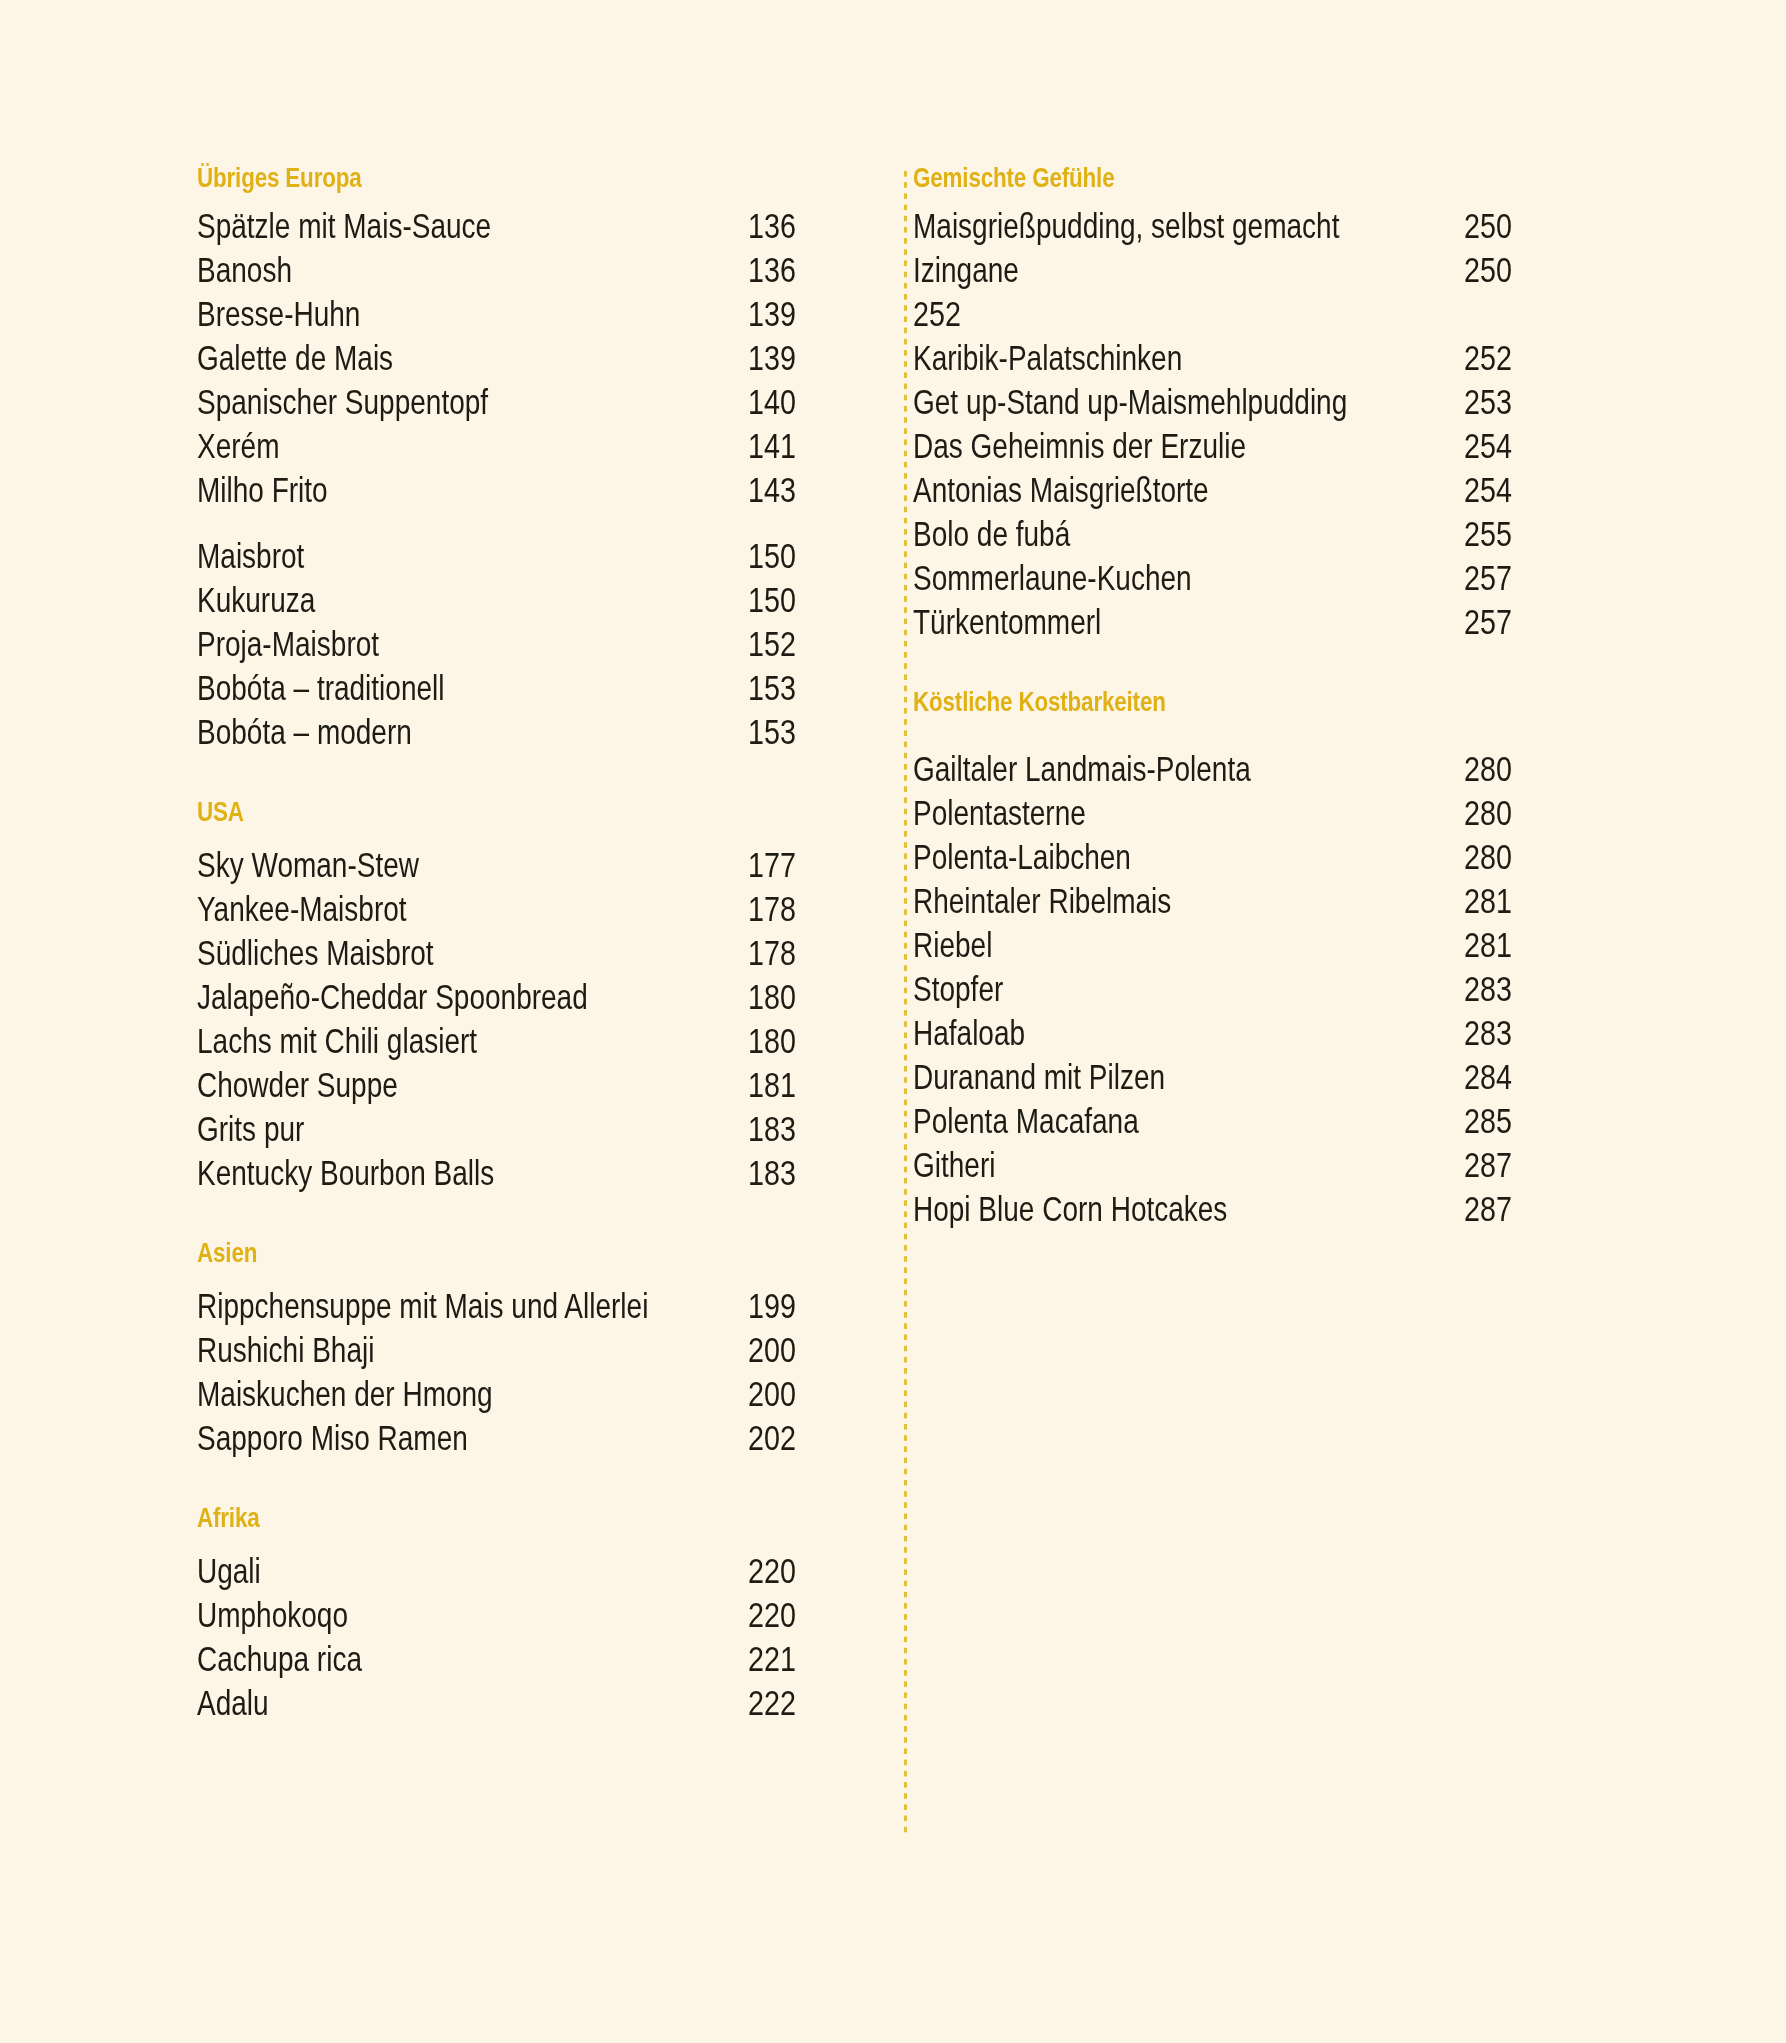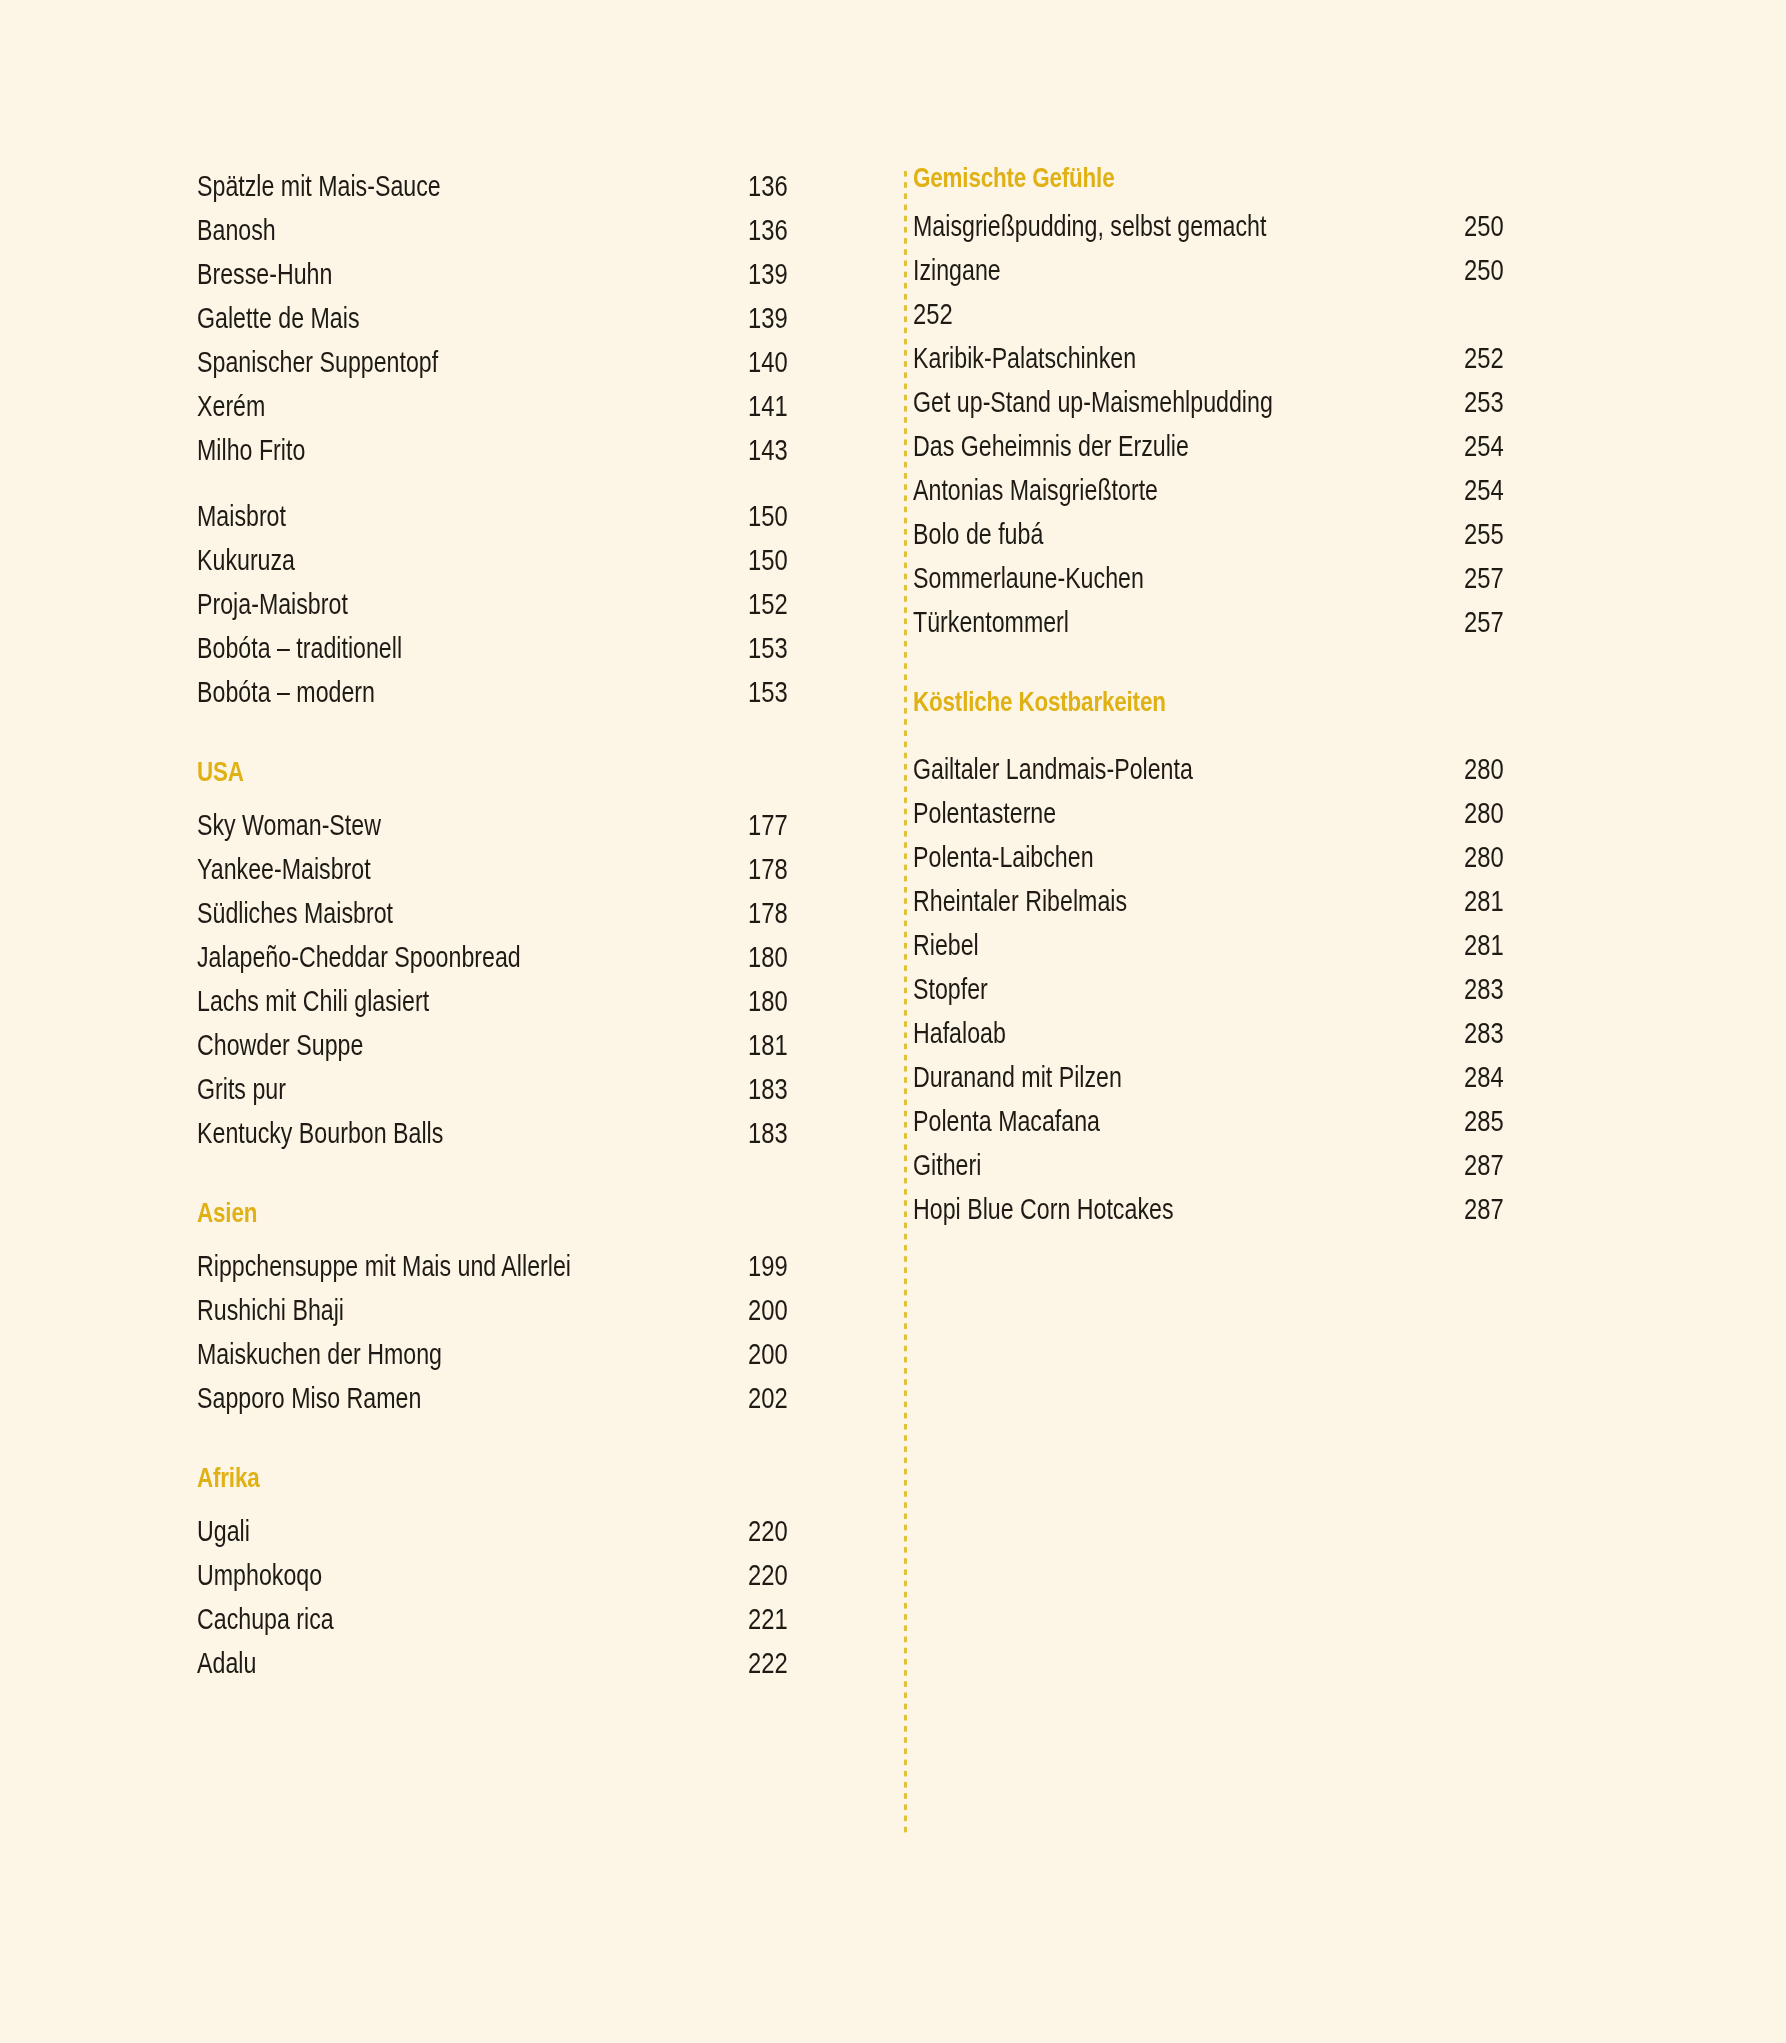--- a/index.html
+++ b/index.html
@@ -73,21 +73,21 @@
   }
   .heading-wrap { height: 45px; }
   .heading-wrap.first { height: 40px; }
 
   
   .entry {
     display: flex;
     align-items: baseline;
     height: 44px;
     color: #1e1b15;
-    font-size: 29px;
+    font-size: 35px;
     line-height: 44px;
     white-space: nowrap;
   }
   .entry-title {
     display: block;
     transform: scaleX(0.80);
     transform-origin: left center;
     white-space: nowrap;
     width: 798px;
     flex: 0 0 auto;
@@ -113,20 +113,23 @@
 </style>
 </head>
 <body>
 
 <div class="page">
 
   <div class="divider"></div>
 
   <div class="toc">
     <div class="col col-left">
+        <div class="heading-wrap first">
+          <div class="section-heading">Übriges Europa</div>
+        </div>
         <div class="entry">
           <div class="title-cell">
             <span class="entry-title">Spätzle mit Mais-Sauce</span>
           </div>
           <span class="entry-page">136</span>
         </div>
         <div class="entry">
           <div class="title-cell">
             <span class="entry-title">Banosh</span>
           </div>

